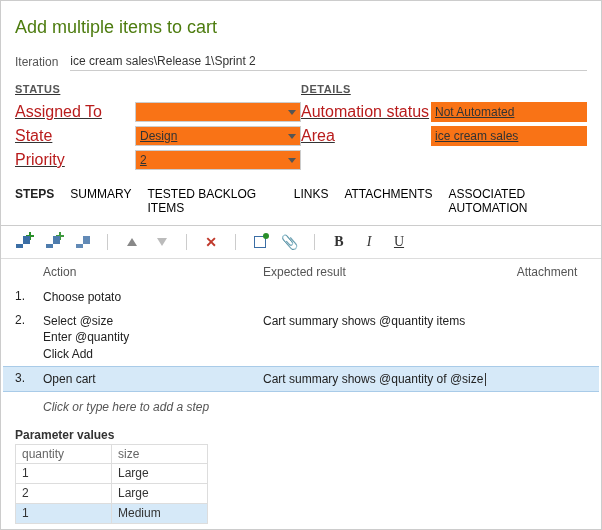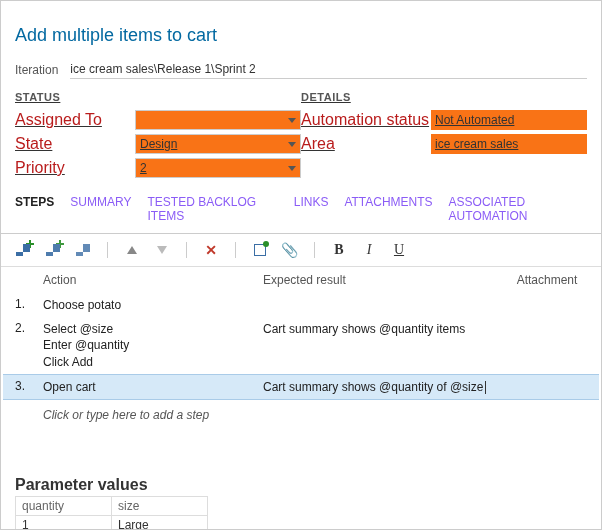--- a/index.html
+++ b/index.html
@@ -8,22 +8,22 @@
     font-size: 12px;
     color: #333;
     background: #fff;
     width: 602px;
     height: 530px;
     border: 1px solid #ccc;
     overflow: hidden;
   }
   .title {
     font-size: 18px;
-    color: #0369a1;
-    padding: 24px 14px 10px;
+    color: #4d7c0f;
+    padding: 16px 14px 10px;
     font-weight: 400;
   }
   .iter-row {
     display: flex;
     align-items: center;
     padding: 4px 14px 12px;
     gap: 12px;
   }
   .iter-label { color: #555; font-size: 12px; }
   .iter-value {
@@ -75,21 +75,21 @@
     border-right: 4px solid transparent;
     border-top: 5px solid #555;
   }
   .tabs {
     display: flex;
     gap: 16px;
     padding: 14px 14px 6px;
     border-bottom: 1px solid #ccc;
     font-size: 12px;
   }
-  .tab { color: #8b5cf6; cursor: pointer; padding-bottom: 4px; }
+  .tab { color: #000000; cursor: pointer; padding-bottom: 4px; }
   .tab.active { color: #222; font-weight: bold; }
   .toolbar {
     display: flex;
     align-items: center;
     gap: 14px;
     padding: 8px 14px;
     border-bottom: 1px solid #ddd;
   }
   .tb-sep {
     width: 1px; height: 16px; background: #ccc;
@@ -124,21 +124,21 @@
   .step-act { width: 220px; white-space: pre-line; line-height: 1.35; }
   .step-exp { flex: 1; line-height: 1.35; }
   .hint-row {
     padding: 8px 14px 14px 42px;
     font-style: italic;
     color: #555;
   }
   .params {
     padding: 0 14px;
   }
-  .params-title { font-weight: bold; font-size: 16px; padding-bottom: 2px; margin-top: 40px; }
+  .params-title { font-weight: bold; font-size: 12px; padding-bottom: 2px; }
   .ptable {
     border-collapse: collapse;
   }
   .ptable th {
     font-weight: normal;
     color: #666;
     text-align: left;
     padding: 2px 6px;
     border: 1px solid #ddd;
     width: 96px;

